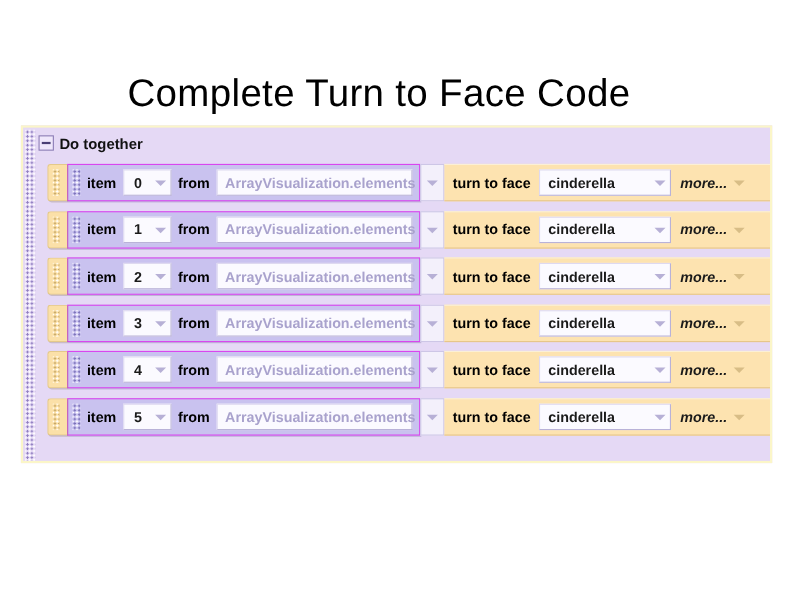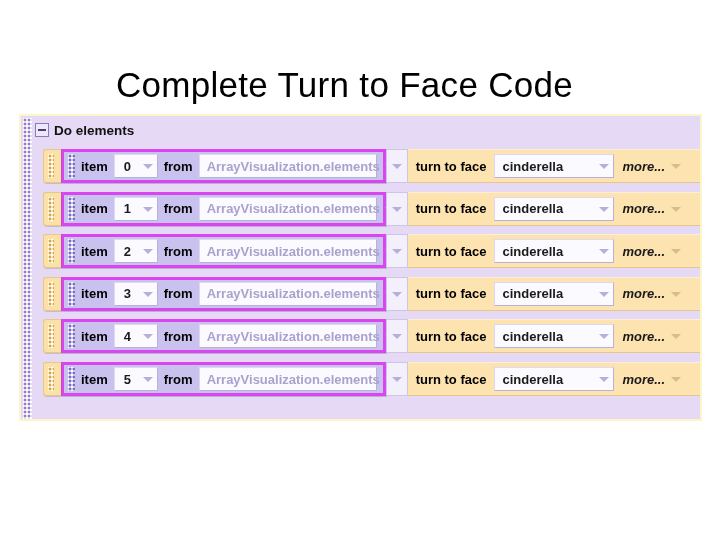--- a/index.html
+++ b/index.html
@@ -124,21 +124,21 @@
     background-image:
       radial-gradient(#c7a867 0.8px, transparent 0.9px),
       radial-gradient(#ffffff 0.8px, transparent 0.9px);
     background-size: 4px 4px, 4px 4px;
     background-position: 0 0, 2px 2px;
   }
 
   
   .item-tile {
     background: #c9c2ef;
-    border: 3px solid #d946ef;
+    border: 1px solid #d946ef;
     box-sizing: border-box;
     display: flex;
     align-items: center;
     gap: 6px;
     padding: 0 6px 0 4px;
     flex: none;
     box-shadow: 1px 1px 0 rgba(90,80,140,.3);
   }
   .item-tile .dot-strip {
     width: 7px;
@@ -233,21 +233,21 @@
 <body>
 
 <h1 id="slide-title">Complete Turn to Face Code</h1>
 
 <div id="code-panel">
 
   <div id="panel-handle" class="dot-strip"></div>
 
   <div id="do-together-header">
     <span id="collapse-box"></span>
-    <span id="do-together-label">Do elements</span>
+    <span id="do-together-label">Do together</span>
   </div>
 
   <div id="rows-container">
       <div class="stmt-row" style="top: 33px;">
         <div class="tan-wrap">
           <div class="dot-strip"></div>
         </div>
         <div class="item-tile">
           <div class="dot-strip"></div>
           <span class="kw">item</span>

